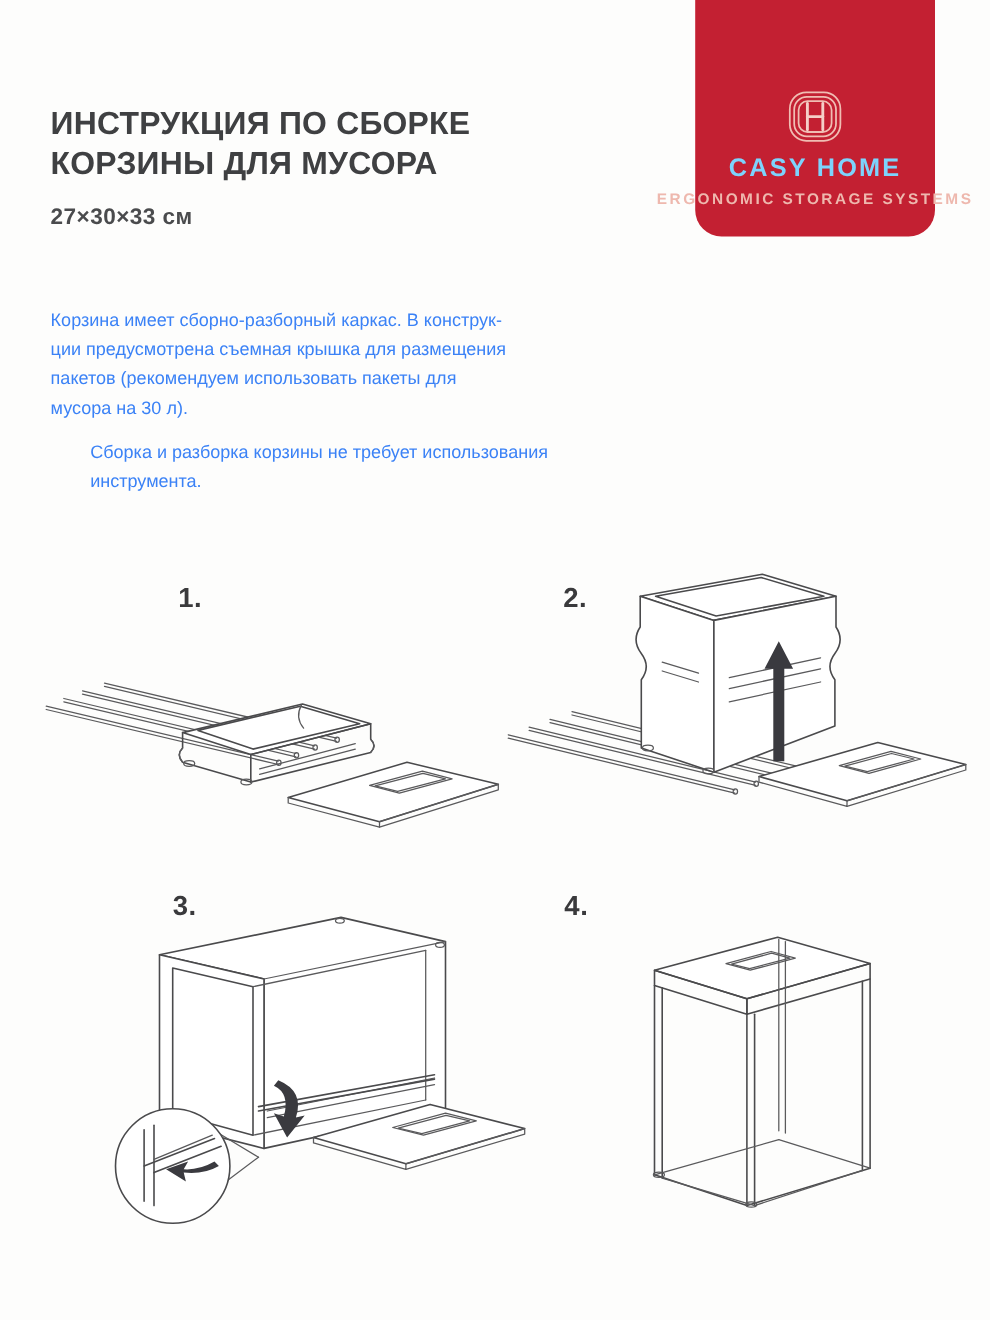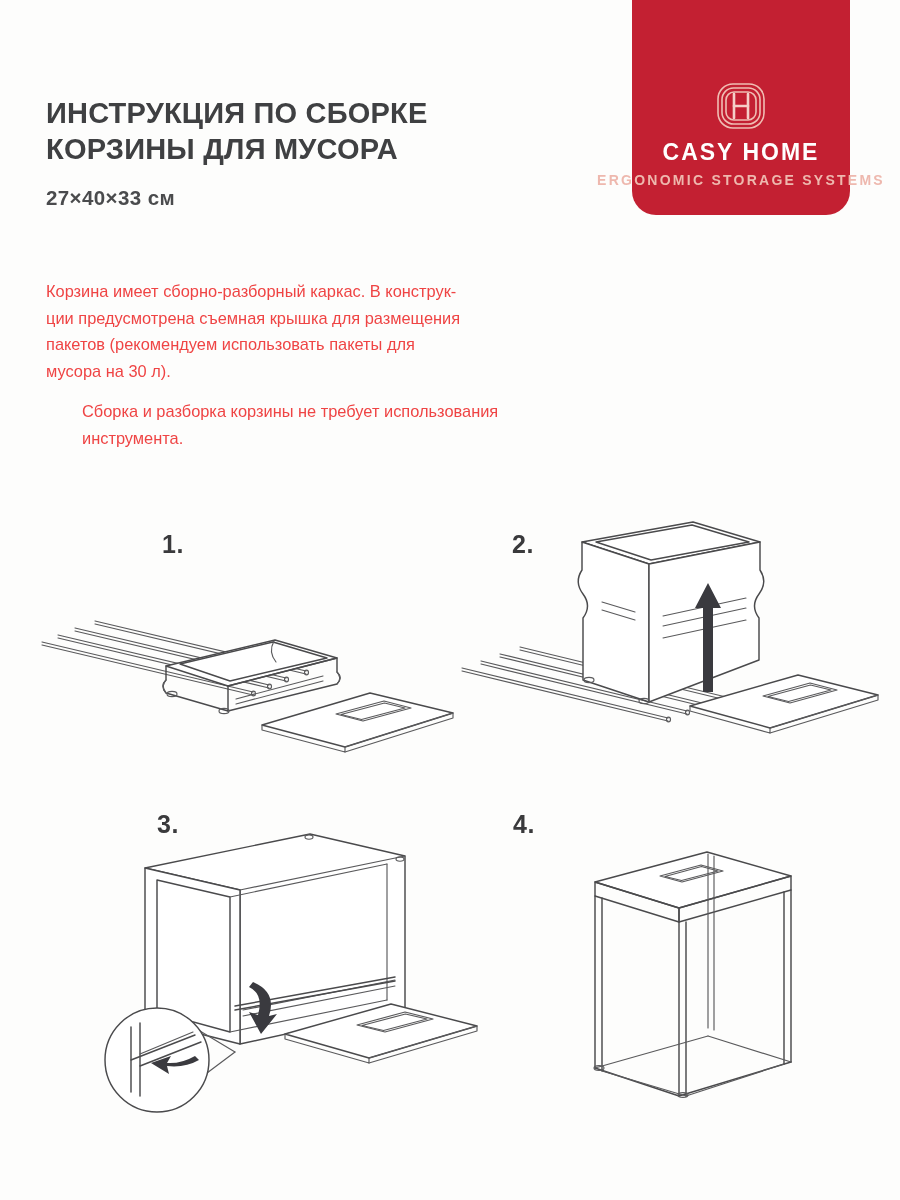--- a/index.html
+++ b/index.html
@@ -31,21 +31,21 @@
     justify-content: flex-end;
     padding-bottom: 28px;
     box-sizing: border-box;
   }
   .brand-mark {
     width: 56px;
     height: 50px;
     margin-bottom: 10px;
   }
   .brand-name {
-    color: #ffffff;
+    color: #7dd3fc;
     font-size: 23px;
     font-weight: bold;
     letter-spacing: 2.0px;
     line-height: 1;
     margin-bottom: 9px;
     white-space: nowrap;
   }
   .brand-tagline {
     color: #eeb8ae;
     font-size: 14px;
@@ -77,21 +77,21 @@
     font-size: 20.5px;
     font-weight: bold;
     letter-spacing: 0.4px;
   }
 
   
   .intro {
     position: absolute;
     left: 46px;
     width: 525px;
-    color: #ef4444;
+    color: #3b82f6;
     font-size: 16.4px;
     line-height: 1.62;
   }
   .intro.p1 { top: 278px; }
   .intro.p2 { top: 398px; margin-left: 36px; }
   .intro p { margin: 0; white-space: pre-line; }
 
   
   .steps {
     position: absolute;
@@ -138,21 +138,21 @@
       <path d="M35 13 V37"></path>
       <path d="M21 25 H35"></path>
     </g>
   </svg>
   <div class="brand-name">CASY HOME</div>
   <div class="brand-tagline">ERGONOMIC STORAGE SYSTEMS</div>
 </div>
 
 <div class="doc-title">ИНСТРУКЦИЯ ПО СБОРКЕ
 КОРЗИНЫ ДЛЯ МУСОРА</div>
-<div class="doc-dimensions">27×40×33 см</div>
+<div class="doc-dimensions">27×30×33 см</div>
 
 <div class="intro p1">
   <p>Корзина имеет сборно-разборный каркас. В конструк-
 ции предусмотрена съемная крышка для размещения
 пакетов (рекомендуем использовать пакеты для
 мусора на 30 л).</p>
 </div>
 <div class="intro p2">
   <p>Сборка и разборка корзины не требует использования
 инструмента.</p>

